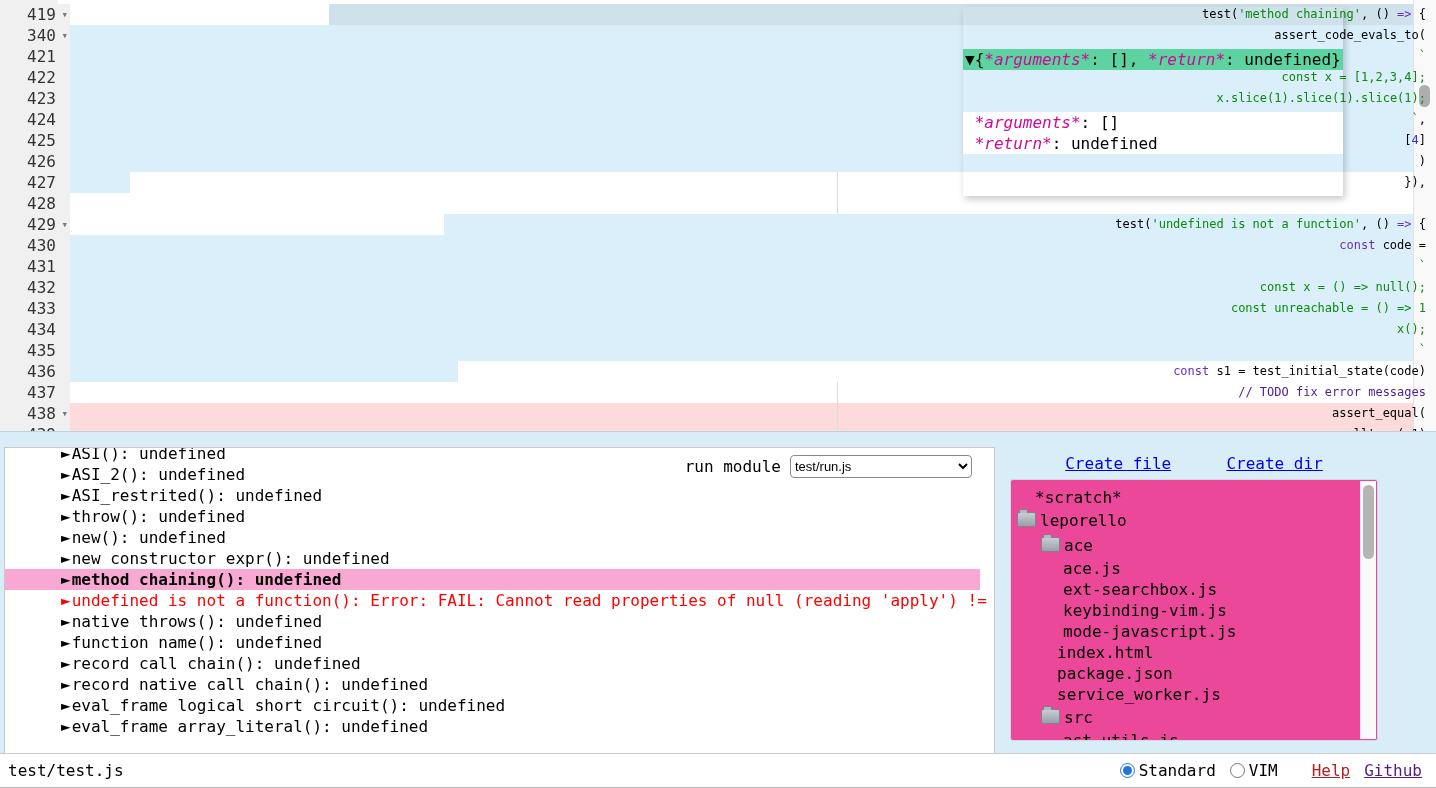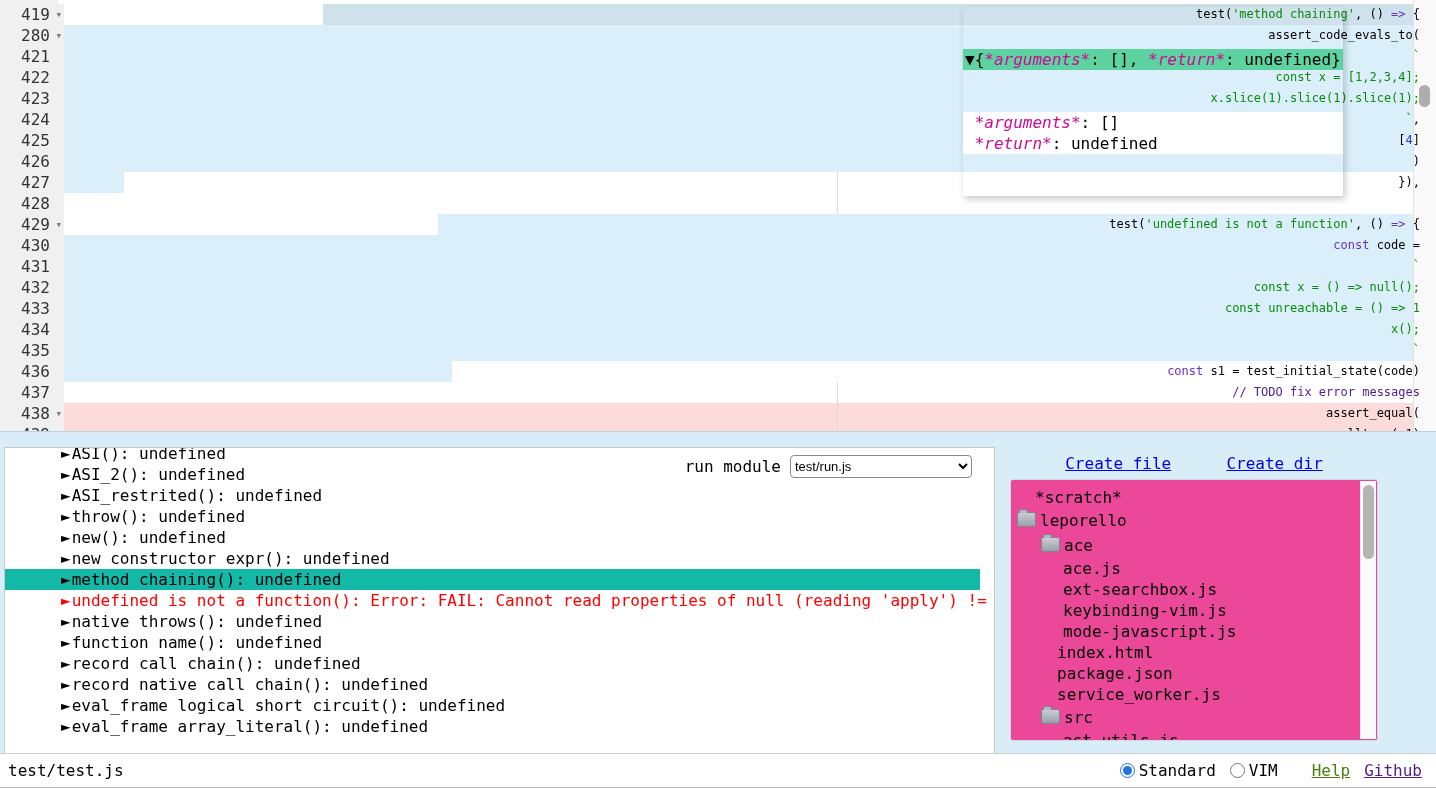--- a/index.html
+++ b/index.html
@@ -3,21 +3,21 @@
 <meta charset="utf-8">
 <style>
   html,body{margin:0;padding:0;}
   .app{position:relative;width:1436px;height:788px;background:#d9edf8;
        font-family:"DejaVu Sans Mono",monospace;overflow:hidden;}
 
   
   .editor{position:absolute;left:0;top:0;width:1436px;height:432px;background:#fff;
           border-bottom:1px solid #bdd2dc;box-sizing:border-box;overflow:hidden;}
   .gutter-bg{position:absolute;left:0;top:0;width:58px;height:432px;background:#f0f0f0;}
-  #code-lines{position:absolute;left:6px;top:4px;width:1414px;}
+  #code-lines{position:absolute;left:12px;top:4px;width:1414px;}
   .ed-row{position:relative;height:21px;display:flex;}
   .gutter{width:58px;flex:none;background:#f0f0f0;color:#333;font-size:16px;line-height:21px;
           text-align:right;padding-right:14px;box-sizing:border-box;position:relative;}
   .fold{position:absolute;right:2px;top:0;font-size:11px;color:#7a7a7a;line-height:21px;}
   .code{flex:1;position:relative;font-size:12px;line-height:21px;white-space:pre;color:#000;text-align:right;}
   .code .txt{position:relative;z-index:2;display:block;padding-left:8px;}
   .hl{position:absolute;top:0;bottom:0;z-index:0;}
   .hl.blue{background:#dbeffa;}
   .hl.gray{background:#cfe1ea;}
   .hl.pink{background:#fcdbda;}
@@ -34,21 +34,21 @@
   .tt-header{background:#5cd3a1;padding:0 2px;}
   .tt-row{background:#fff;padding:0 2px;}
   .prop{color:#cf0996;font-style:italic;}
 
   
   .out{position:absolute;left:4px;top:447px;width:991px;height:334px;background:#fff;
        border:1px solid #c9c9c9;box-sizing:border-box;overflow:hidden;}
   .out-list{position:absolute;top:8px;left:0;right:14px;}
   .out-item{height:21px;font-size:16px;line-height:21px;white-space:pre;padding-left:56px;color:#000;}
   .out-item.partial{margin-top:-13px;}
-  .out-item.selected{background:#14b8a6;}
+  .out-item.selected{background:#f9a8d4;font-weight:bold;}
   .out-item.error{color:#ff0000;}
   .tri{margin-right:1px;}
   .run-module{position:absolute;top:7px;right:22px;display:flex;align-items:center;gap:9px;font-size:16px;}
   .run-module select{width:182px;height:23px;font-family:"Liberation Sans",sans-serif;font-size:13px;
                      border:1px solid #8a8a8a;border-radius:4px;background:#fff;}
   .out-hscroll{position:absolute;left:0;right:0;bottom:0;height:13px;background:#fcfcfc;border-top:1px solid #ececec;}
   .out-hthumb{position:absolute;left:6px;top:2px;width:706px;height:9px;background:#c2c2c2;border-radius:5px;}
 
   
   .files{position:absolute;left:1010px;top:447px;width:368px;height:294px;}
@@ -68,37 +68,37 @@
 
   
   .status{position:absolute;left:0;top:753px;width:1436px;height:33px;background:#fff;
           border-top:1px solid #ccc;border-bottom:1px solid #b9b9b9;box-sizing:content-box;
           display:flex;align-items:center;font-size:16px;}
   .status-file{margin-left:8px;color:#000;}
   .status-right{margin-left:auto;display:flex;align-items:center;gap:14px;margin-right:14px;}
   .radio-group{display:flex;align-items:center;gap:4px;}
   input[type=radio]{width:15px;height:15px;accent-color:#2374e1;margin:0;}
   .link{text-decoration:underline;cursor:pointer;}
-  .link.help{color:#4d7c0f;padding-left:20px;}
+  .link.help{color:#b91c1c;padding-left:20px;}
   .link.github{color:#551a8b;}
 </style>
 </head>
 <body>
 
 <div class="app">
 
   <div class="editor">
     <div class="gutter-bg"></div>
     <div id="code-lines">
         <div class="ed-row">
           <div class="gutter"><span class="num">419</span><span class="fold">▾</span></div>
           <div class="code"><div class="hl gray" style="left: 258.64px; right: 0px;"></div><span class="txt"><span class="p">  test(</span><span class="s">'method chaining'</span><span class="p">, </span><span class="p">() </span><span class="k">=&gt;</span><span class="p"> {</span></span></div>
         </div>
         <div class="ed-row">
-          <div class="gutter"><span class="num">280</span><span class="fold">▾</span></div>
+          <div class="gutter"><span class="num">340</span><span class="fold">▾</span></div>
           <div class="code"><div class="hl blue" style="left: 0px; right: 0px;"></div><span class="txt"><span class="p">    assert_code_evals_to(</span></span></div>
         </div>
         <div class="ed-row">
           <div class="gutter"><span class="num">421</span></div>
           <div class="code"><div class="hl blue" style="left: 0px; right: 0px;"></div><span class="txt"><span class="p">      </span><span class="s">`</span></span></div>
         </div>
         <div class="ed-row">
           <div class="gutter"><span class="num">422</span></div>
           <div class="code"><div class="hl blue" style="left: 0px; right: 0px;"></div><span class="txt"><span class="s">        const x = [1,2,3,4];</span></span></div>
         </div>

